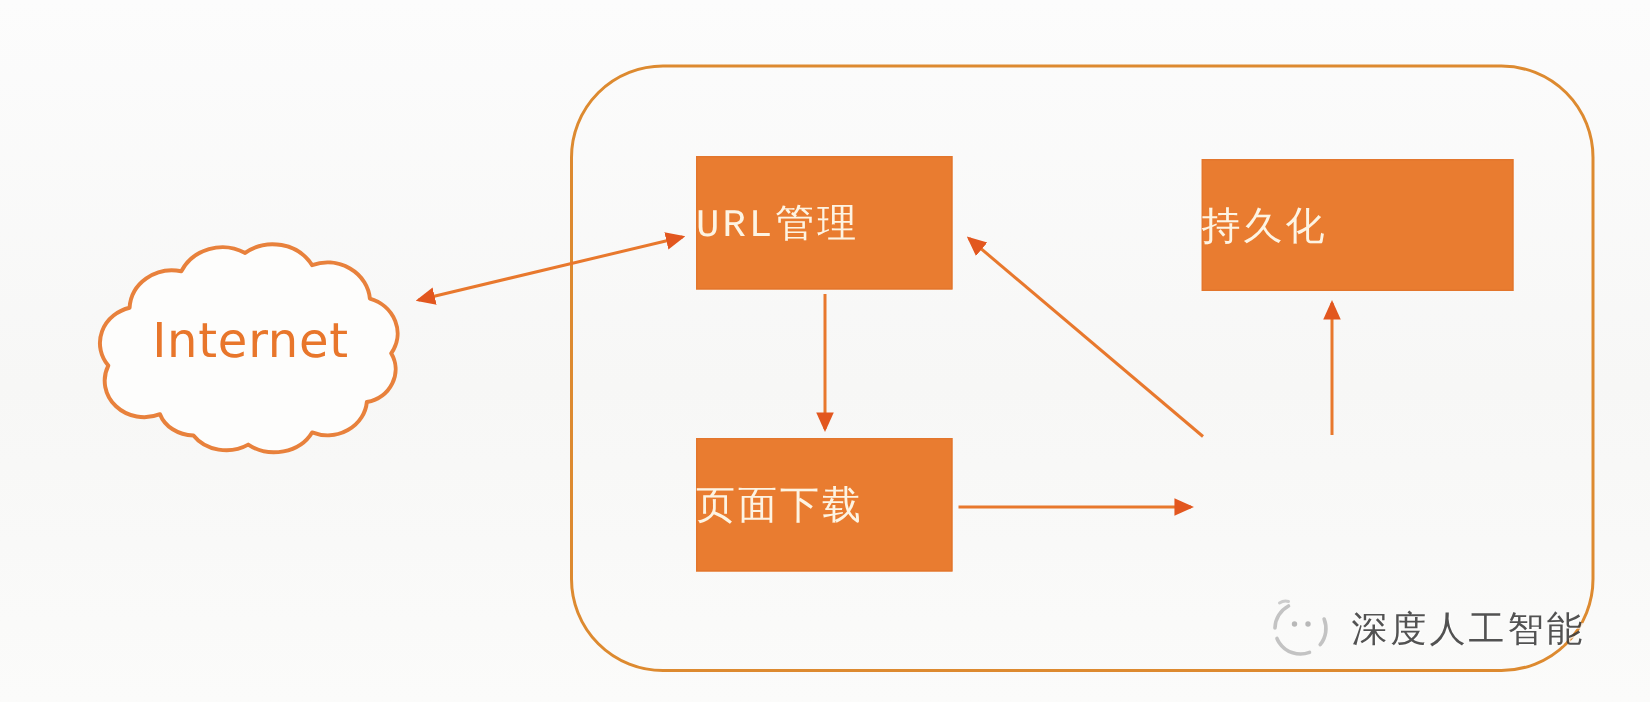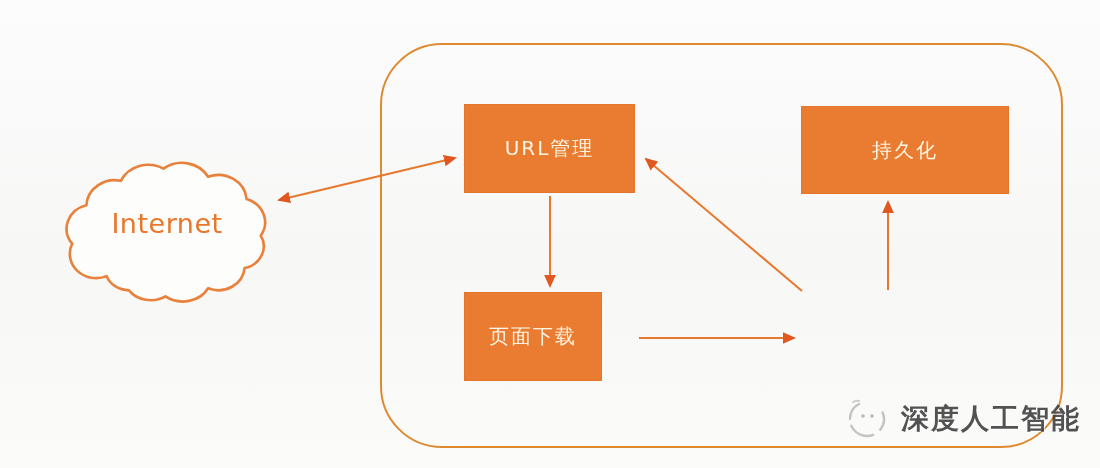--- a/index.html
+++ b/index.html
@@ -42,54 +42,54 @@
     width: 218px;
     height: 168px;
   }
   .cloud svg { position: absolute; left: 0; top: 0; }
   .cloud-label {
     position: absolute;
     left: 0;
     top: 62px;
     width: 100%;
     text-align: center;
-    font-size: 27px;
+    font-size: 32px;
     letter-spacing: 0.5px;
     color: #e8762b;
     font-weight: 500;
   }
   
   .node {
     position: absolute;
     background: #e97c30;
     box-shadow: inset 0 0 0 1px #e3762c;
     display: flex;
     align-items: center;
-    justify-content: center;
     color: #fdf4e3;
-    font-size: 20px;
+    font-size: 26px;
     letter-spacing: 2px;
+    font-family: Liberation Mono, monospace;
   }
   .node-url      { left: 464px; top: 104px; width: 171px; height: 89px; }
   .node-persist  { left: 801px; top: 106px; width: 208px; height: 88px; }
-  .node-download { left: 464px; top: 292px; width: 138px; height: 89px; }
+  .node-download { left: 464px; top: 292px; width: 171px; height: 89px; }
   .node-extract  { left: 801px; top: 293px; width: 170px; height: 88px; }
   
   .watermark {
     position: absolute;
     left: 845px;
     top: 396px;
     display: flex;
     align-items: center;
     gap: 10px;
     z-index: 5;
   }
   .watermark-text {
-    font-size: 28px;
-    font-weight: bold;
+    font-size: 24px;
+    font-weight: normal;
     letter-spacing: 2px;
     color: #3b3b3b;
     text-shadow: 1px 1px 0 rgba(255,255,255,0.85);
     opacity: 0.88;
   }
 </style>
 </head>
 <body>
 
 <div class="stage">

